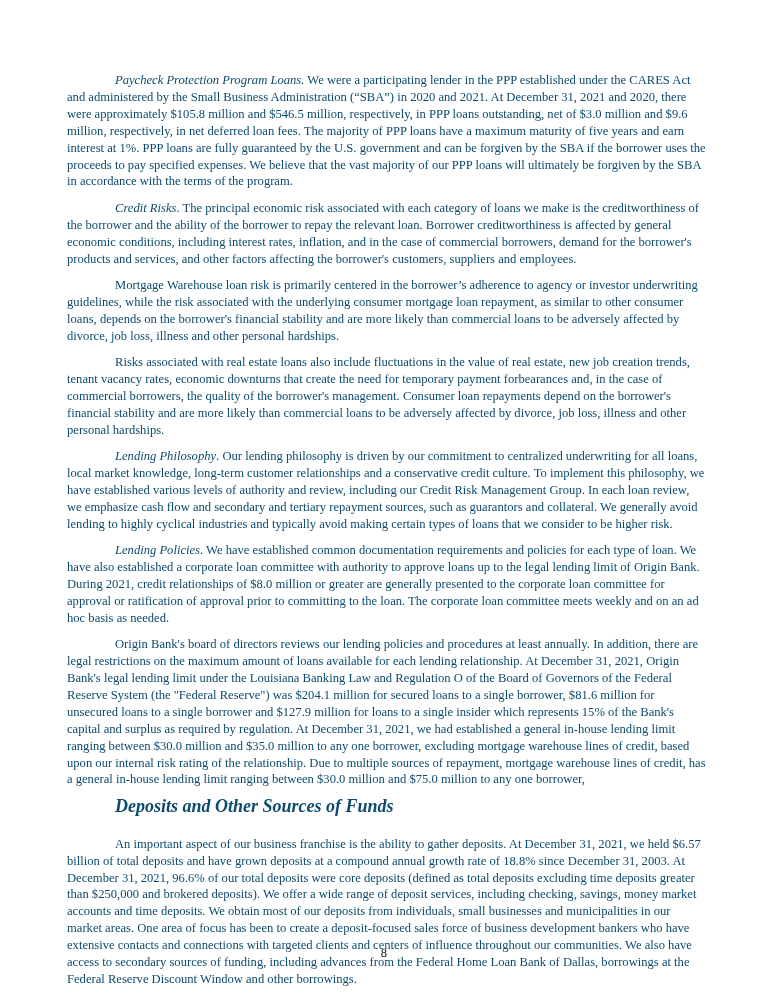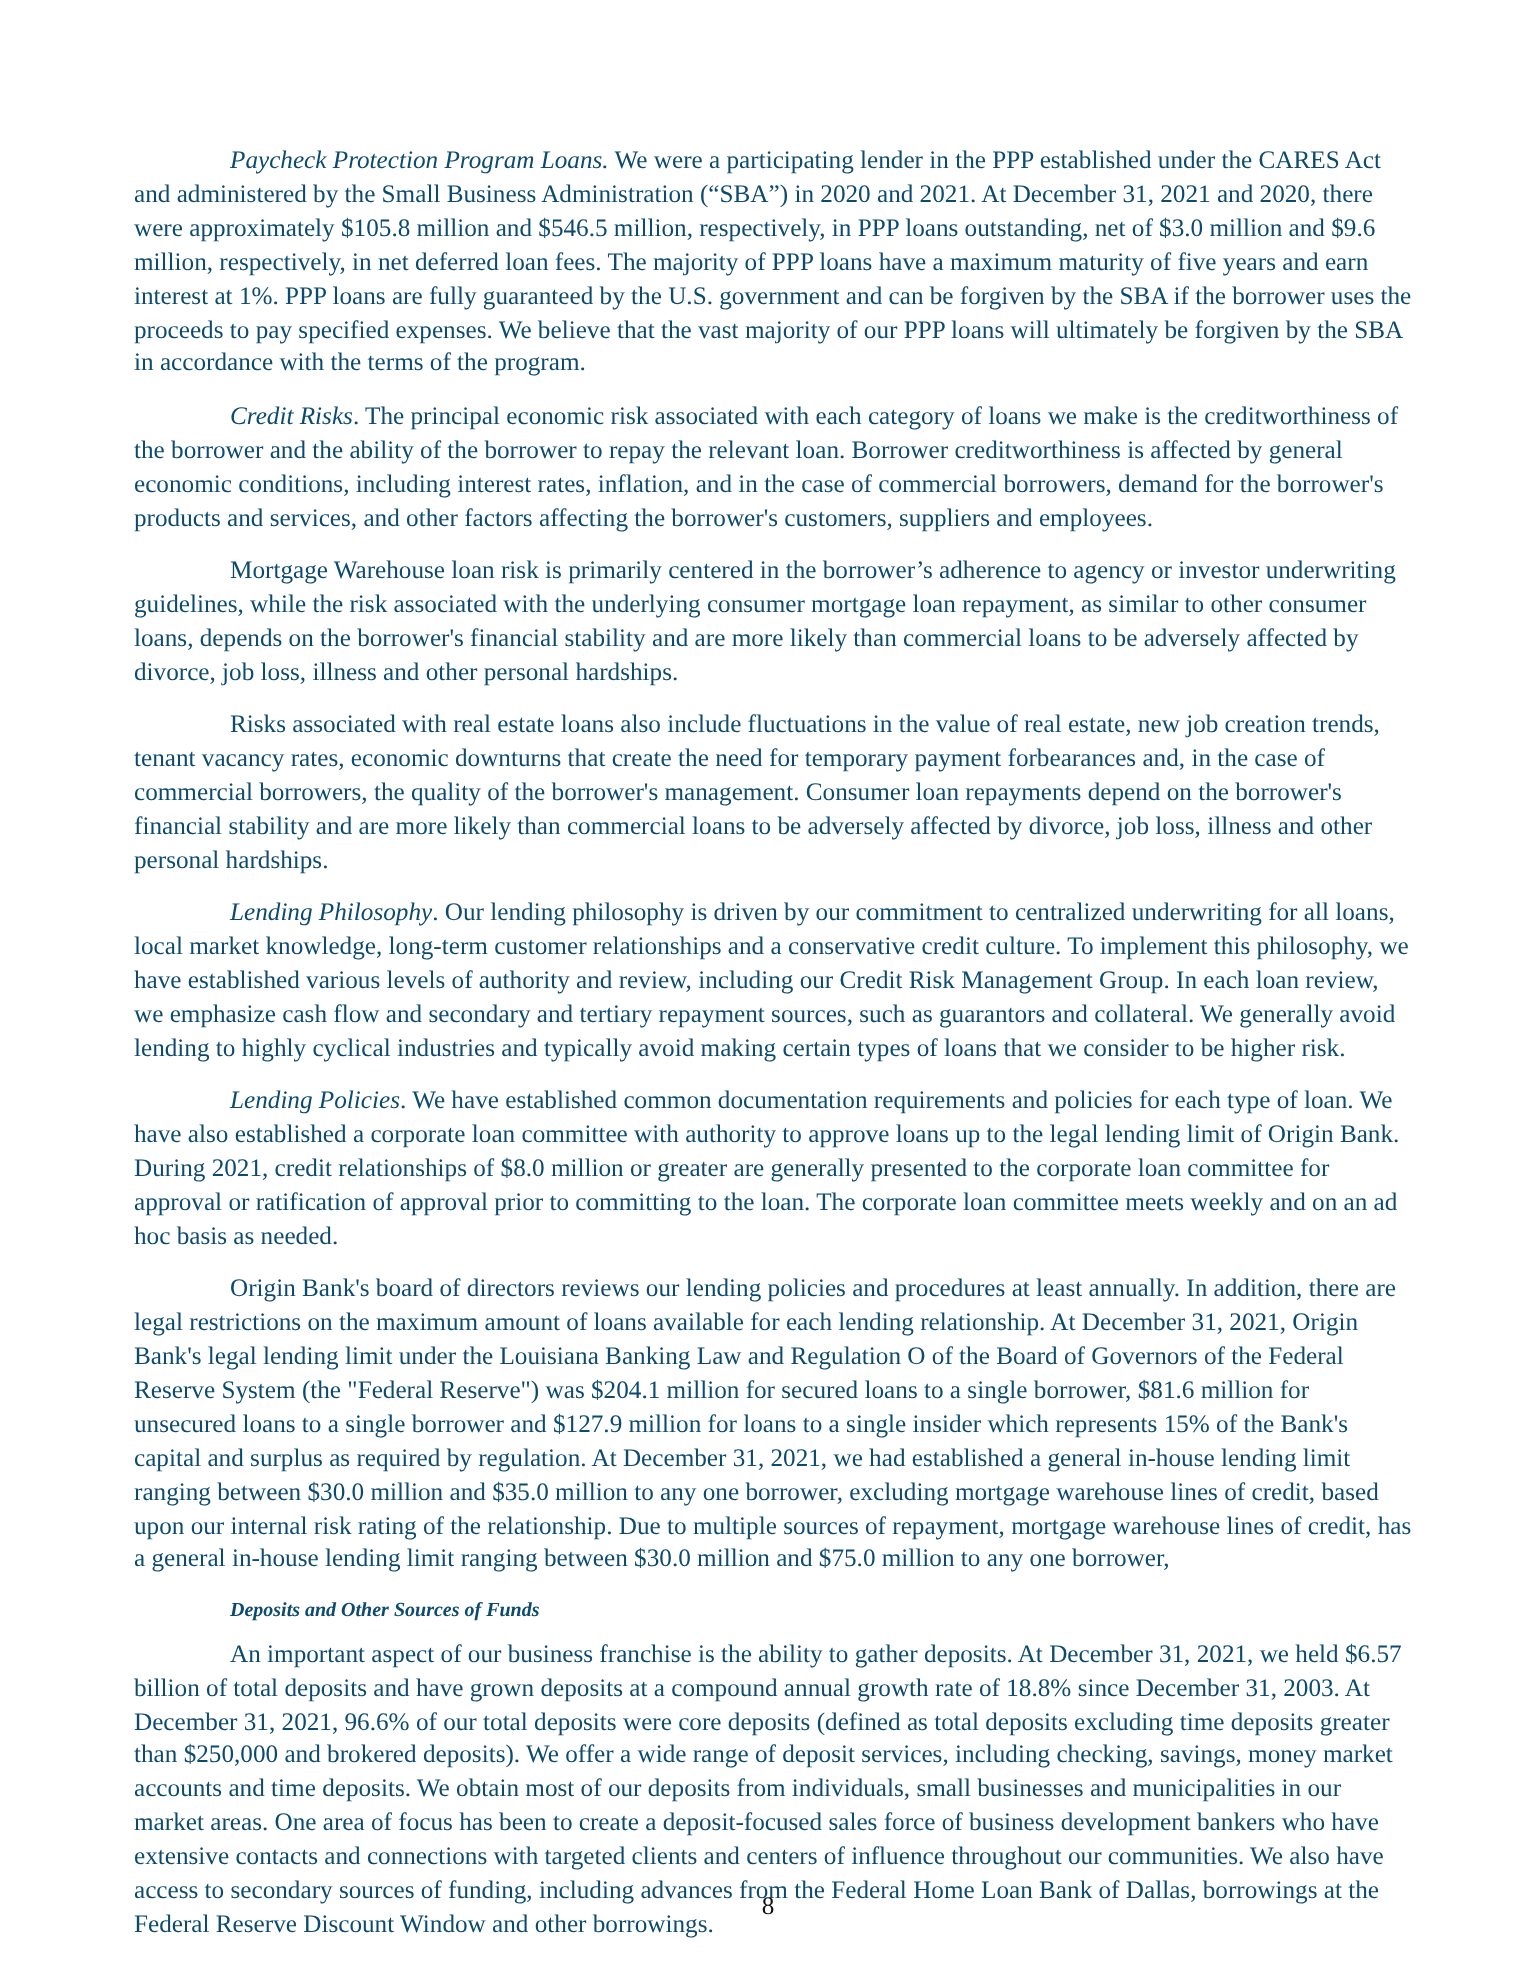--- a/index.html
+++ b/index.html
@@ -4,21 +4,21 @@
 <style>
   html, body { margin: 0; padding: 0; background: #ffffff; }
   body { width: 768px; height: 993px; position: relative; overflow: hidden; }
   .page {
     position: absolute; left: 67px; top: 72px; width: 640px;
     font-family: "Liberation Serif", "DejaVu Serif", serif;
     font-size: 12.6px; line-height: 16.9px; color: #0c4a6e;
   }
   p { margin: 0 0 9.5px 0; text-indent: 48px; text-align: left; }
   .lead { font-style: italic; }
-  h3 { margin: 0 0 4px 48px; font-size: 10px; font-weight: bold; font-style: italic; line-height: 16.9px; }
+  h3 { margin: 0 0 21px 48px; font-size: 18px; font-weight: bold; font-style: italic; line-height: 16.9px; }
   .page-number {
     position: absolute; left: 0; width: 768px; top: 946px; text-align: center;
     font-family: "Liberation Serif", "DejaVu Serif", serif; font-size: 12.6px; color: #111111;
   }
 </style>
 </head>
 <body>
 
 <div class="page">
   <p><span class="lead">Paycheck Protection Program Loans.</span><span> We were a participating lender in the PPP established under the CARES Act and administered by the Small Business Administration (“SBA”) in 2020 and 2021. At December 31, 2021 and 2020, there were approximately $105.8 million and $546.5 million, respectively, in PPP loans outstanding, net of $3.0 million and $9.6 million, respectively, in net deferred loan fees. The majority of PPP loans have a maximum maturity of five years and earn interest at 1%. PPP loans are fully guaranteed by the U.S. government and can be forgiven by the SBA if the borrower uses the proceeds to pay specified expenses. We believe that the vast majority of our PPP loans will ultimately be forgiven by the SBA in accordance with the terms of the program.</span></p>

